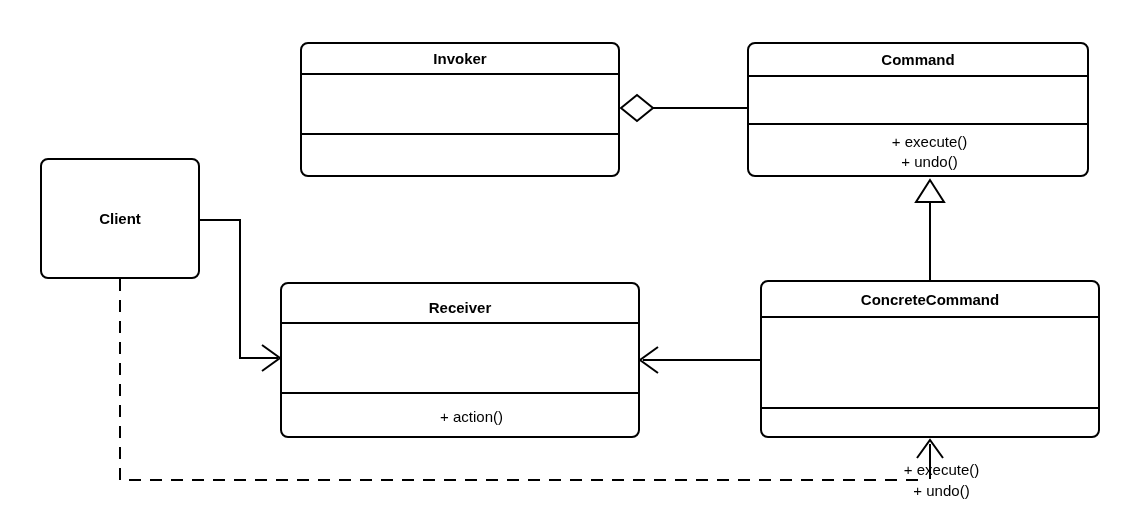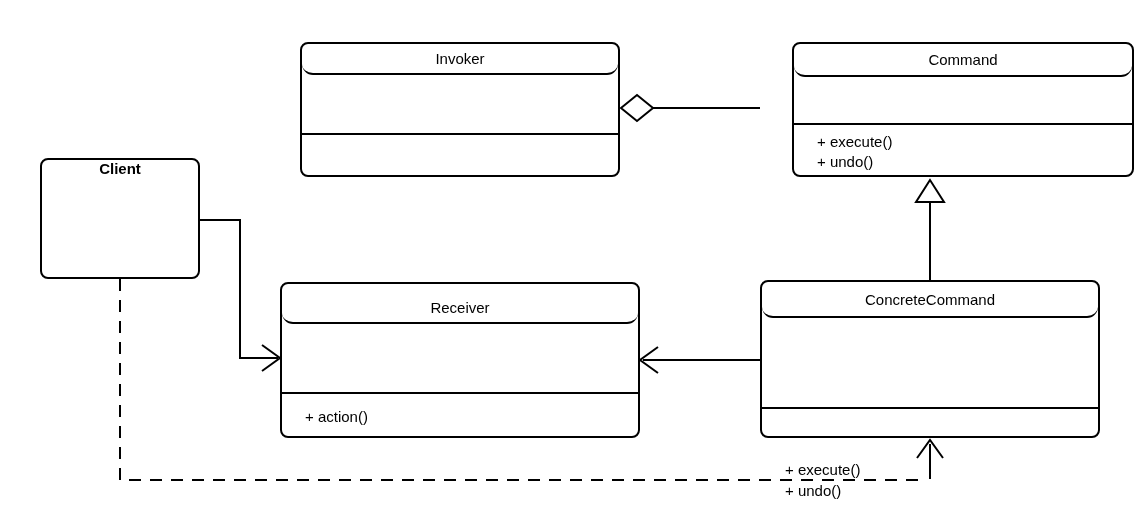--- a/index.html
+++ b/index.html
@@ -30,46 +30,47 @@
     border-radius: 8px;
     background: #ffffff;
     display: flex;
     flex-direction: column;
     font-size: 15px;
     color: #000000;
   }
   .uml-title {
     box-sizing: border-box;
     border-bottom: 2px solid #000000;
-    font-weight: normal;
+    font-weight: bold;
     text-align: left;
     display: flex;
     align-items: center;
     justify-content: center;
     flex: 0 0 auto;
-    border-radius: 11px;
   }
   .uml-attrs {
     box-sizing: border-box;
     border-bottom: 2px solid #000000;
     flex: 0 0 auto;
   }
   .uml-methods {
     box-sizing: border-box;
     flex: 1 1 auto;
     padding: 7px 0 0 23px;
     line-height: 20px;
+    text-align: center;
   }
   .uml-simple {
     position: absolute;
     box-sizing: border-box;
     border: 2px solid #000000;
     border-radius: 8px;
     background: #ffffff;
     display: flex;
+    align-items: center;
     justify-content: center;
     font-size: 15px;
     font-weight: bold;
     color: #000000;
   }
 </style>
 </head>
 <body>
 
 <div class="canvas">
@@ -106,21 +107,21 @@
       <polyline points="917,458 930,440 943,458"></polyline>
     </g>
   </svg>
 
   <div class="uml-class" style="left:300px; top:42px; width:320px; height:135px;">
     <div class="uml-title" style="height:31px;">Invoker</div>
     <div class="uml-attrs" style="height:60px;"></div>
     <div class="uml-methods"></div>
   </div>
 
-  <div class="uml-class" style="left:792px; top:42px; width:342px; height:135px;">
+  <div class="uml-class" style="left:747px; top:42px; width:342px; height:135px;">
     <div class="uml-title" style="height:33px;">Command</div>
     <div class="uml-attrs" style="height:48px;"></div>
     <div class="uml-methods">
       <div>+ execute()</div>
       <div>+ undo()</div>
     </div>
   </div>
 
   <div class="uml-simple" style="left:40px; top:158px; width:160px; height:121px;">
     <span>Client</span>

